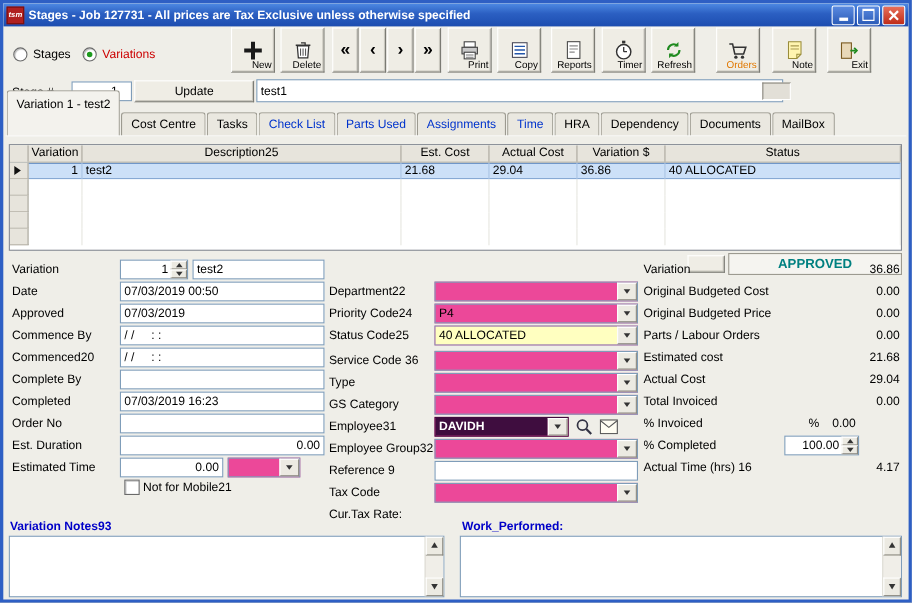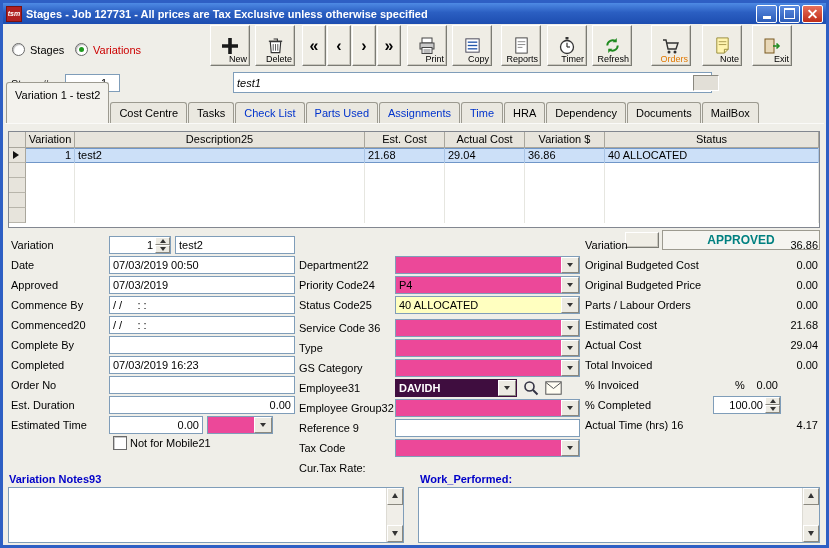--- a/index.html
+++ b/index.html
@@ -221,21 +221,22 @@
     <svg width="20" height="20" viewBox="0 0 20 20">
       <rect x="3" y="3" width="9" height="14" fill="#E8D8B8" stroke="#7A5A20"></rect>
       <path d="M11 10h5" stroke="#1F8A1F" stroke-width="1.6" fill="none"></path>
       <path d="M14.5 7.5L17 10l-2.5 2.5" stroke="#1F8A1F" stroke-width="1.6" fill="none"></path>
     </svg>
     <span class="tlabel">Exit</span>
   </div>
 
   <div class="lbl" style="left:8px;top:75px">Stage #</div>
   <input class="tf right" style="left: 62px; top: 71px; width: 55px; padding-right: 12px;" readonly="" value="1">
-  <input class="tf" style="left: 230px; top: 69px; width: 479px; height: 21px; font-style: italic;" readonly="" value="test1">
+  <div class="btn3d" style="position:absolute;left:119px;top:70px;width:109px;height:20px;text-align:center;line-height:18px;font-size:11px"><span>Update</span></div>
+  <input class="tf" style="left: 230px; top: 69px; width: 479px; height: 21px;" readonly="" value="test1">
   <div class="inset" style="position:absolute;left:690px;top:72px;width:26px;height:16px"></div>
 
   <div class="tabs">
     <div class="tab active">Variation 1 - test2</div>
     <div class="tab">Cost Centre</div>
     <div class="tab">Tasks</div>
     <div class="tab accent">Check List</div>
     <div class="tab accent">Parts Used</div>
     <div class="tab accent">Assignments</div>
     <div class="tab accent">Time</div>

